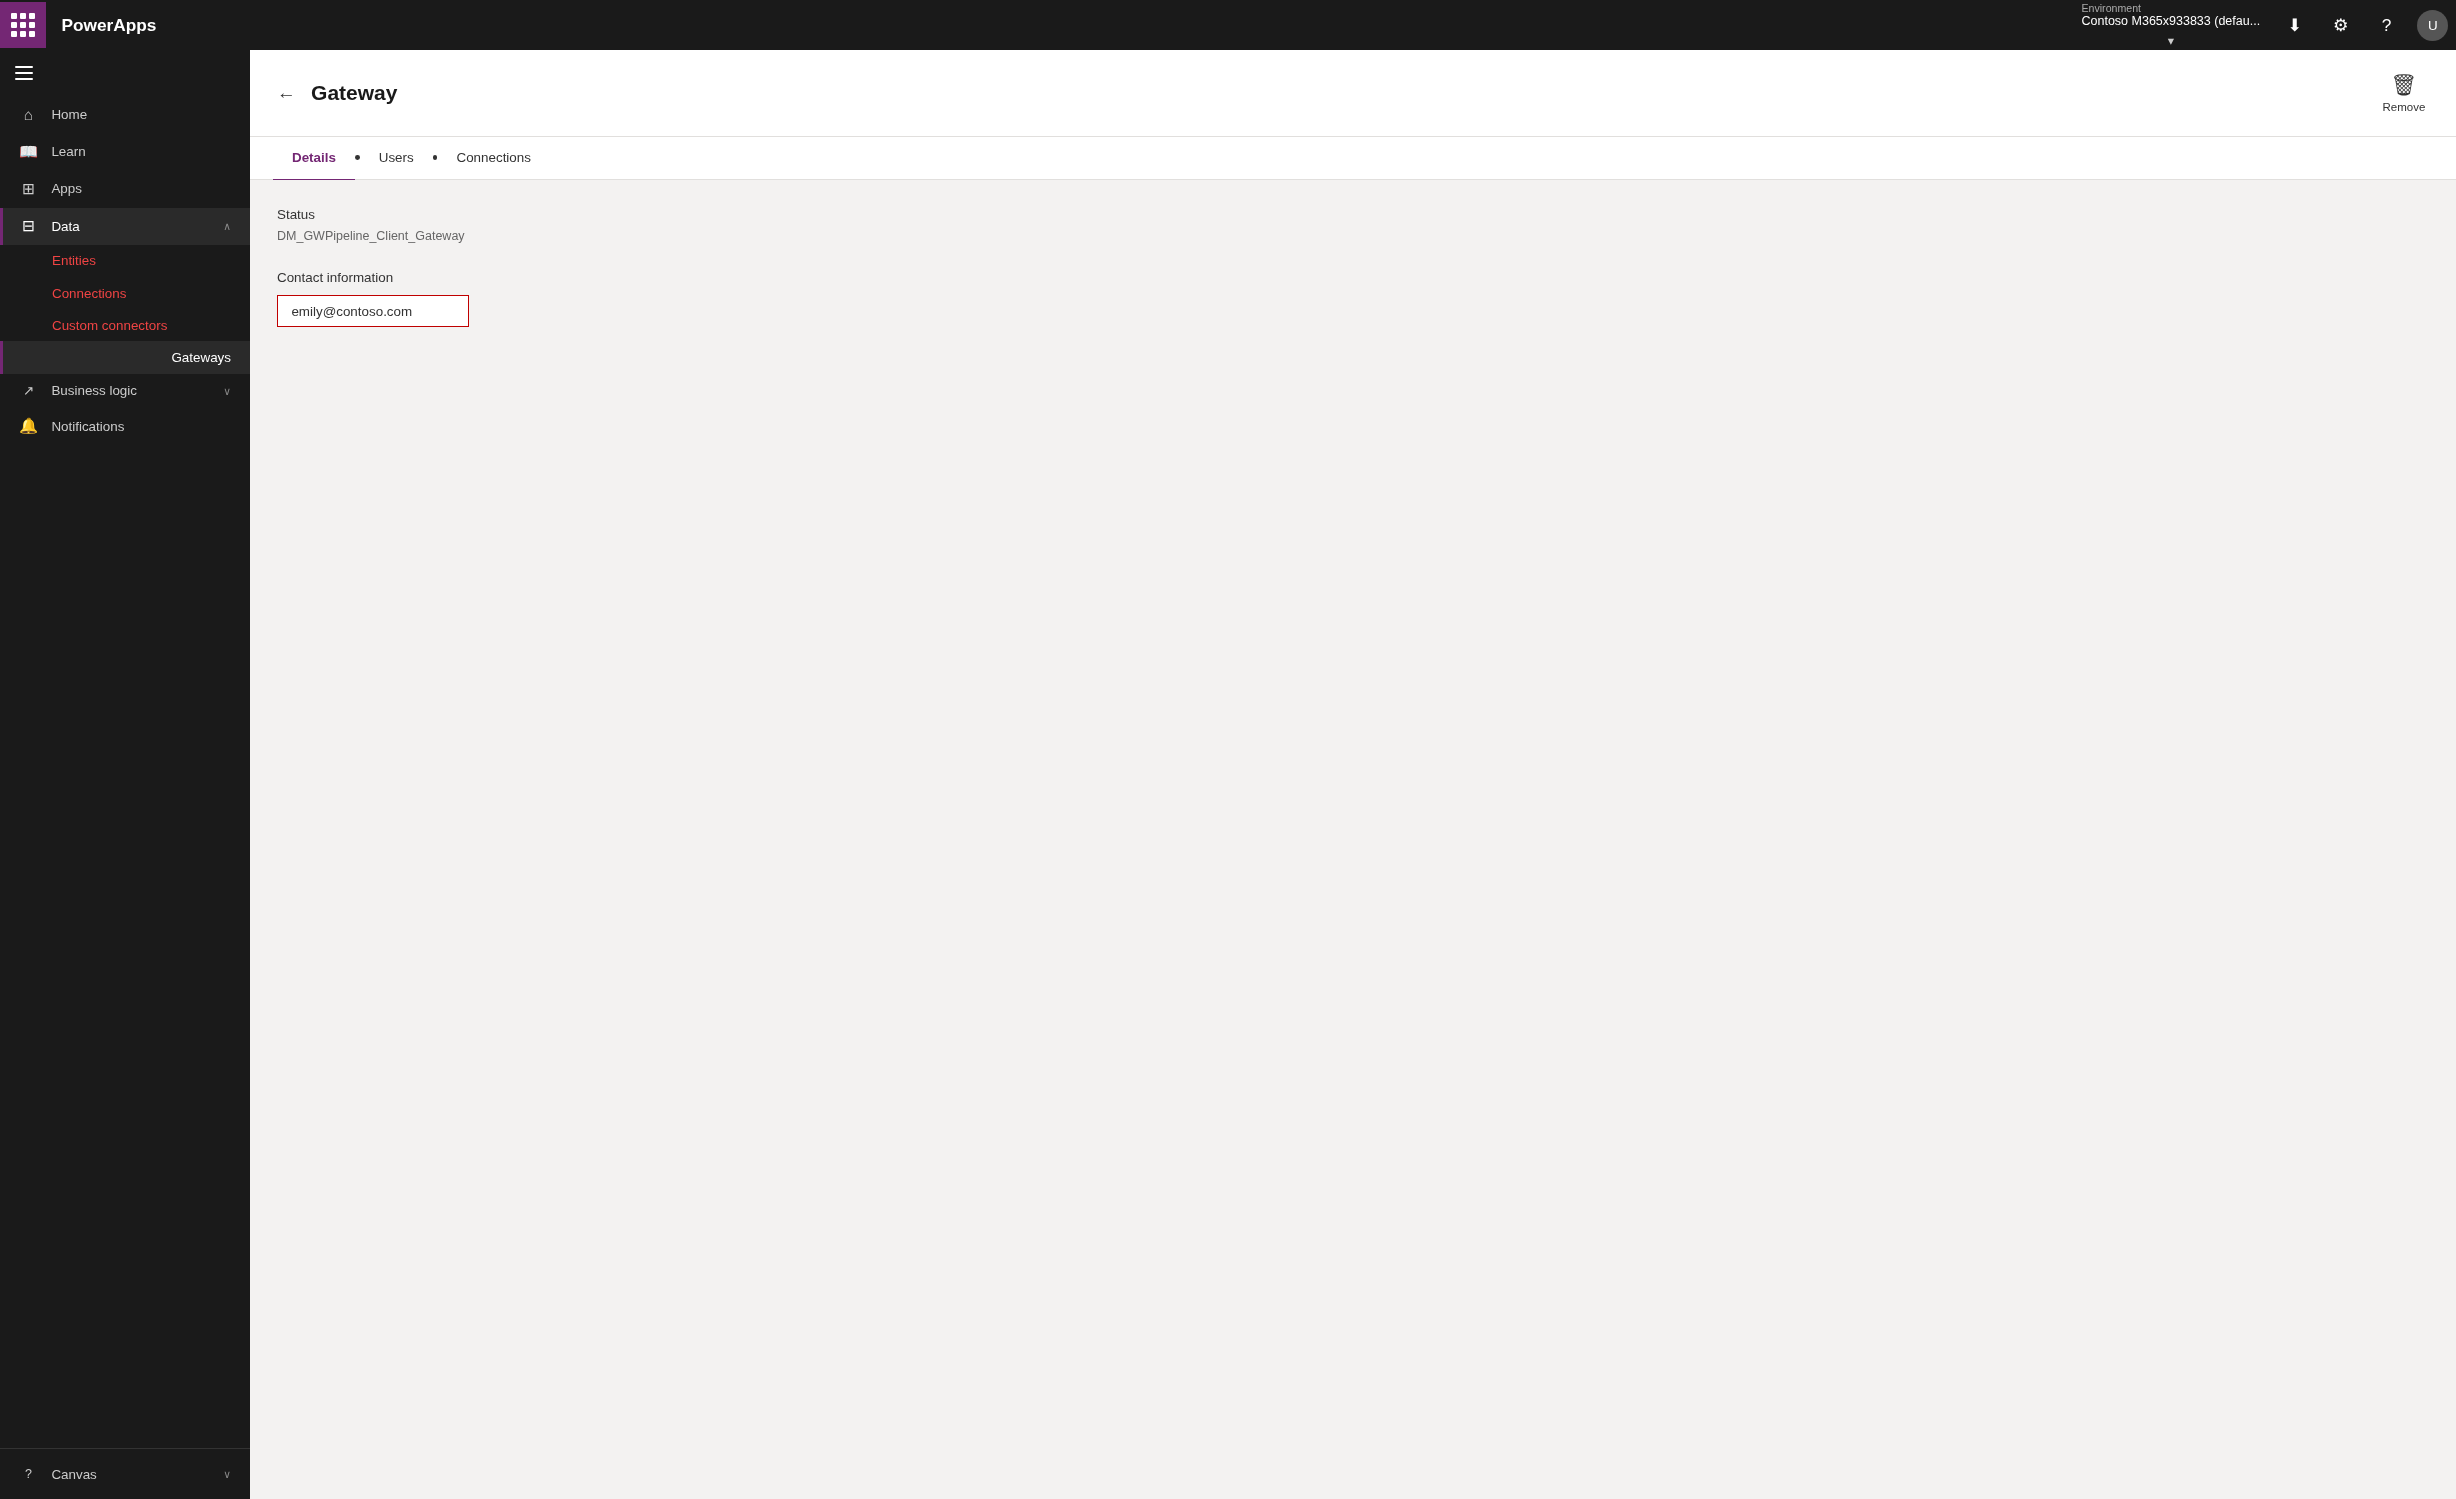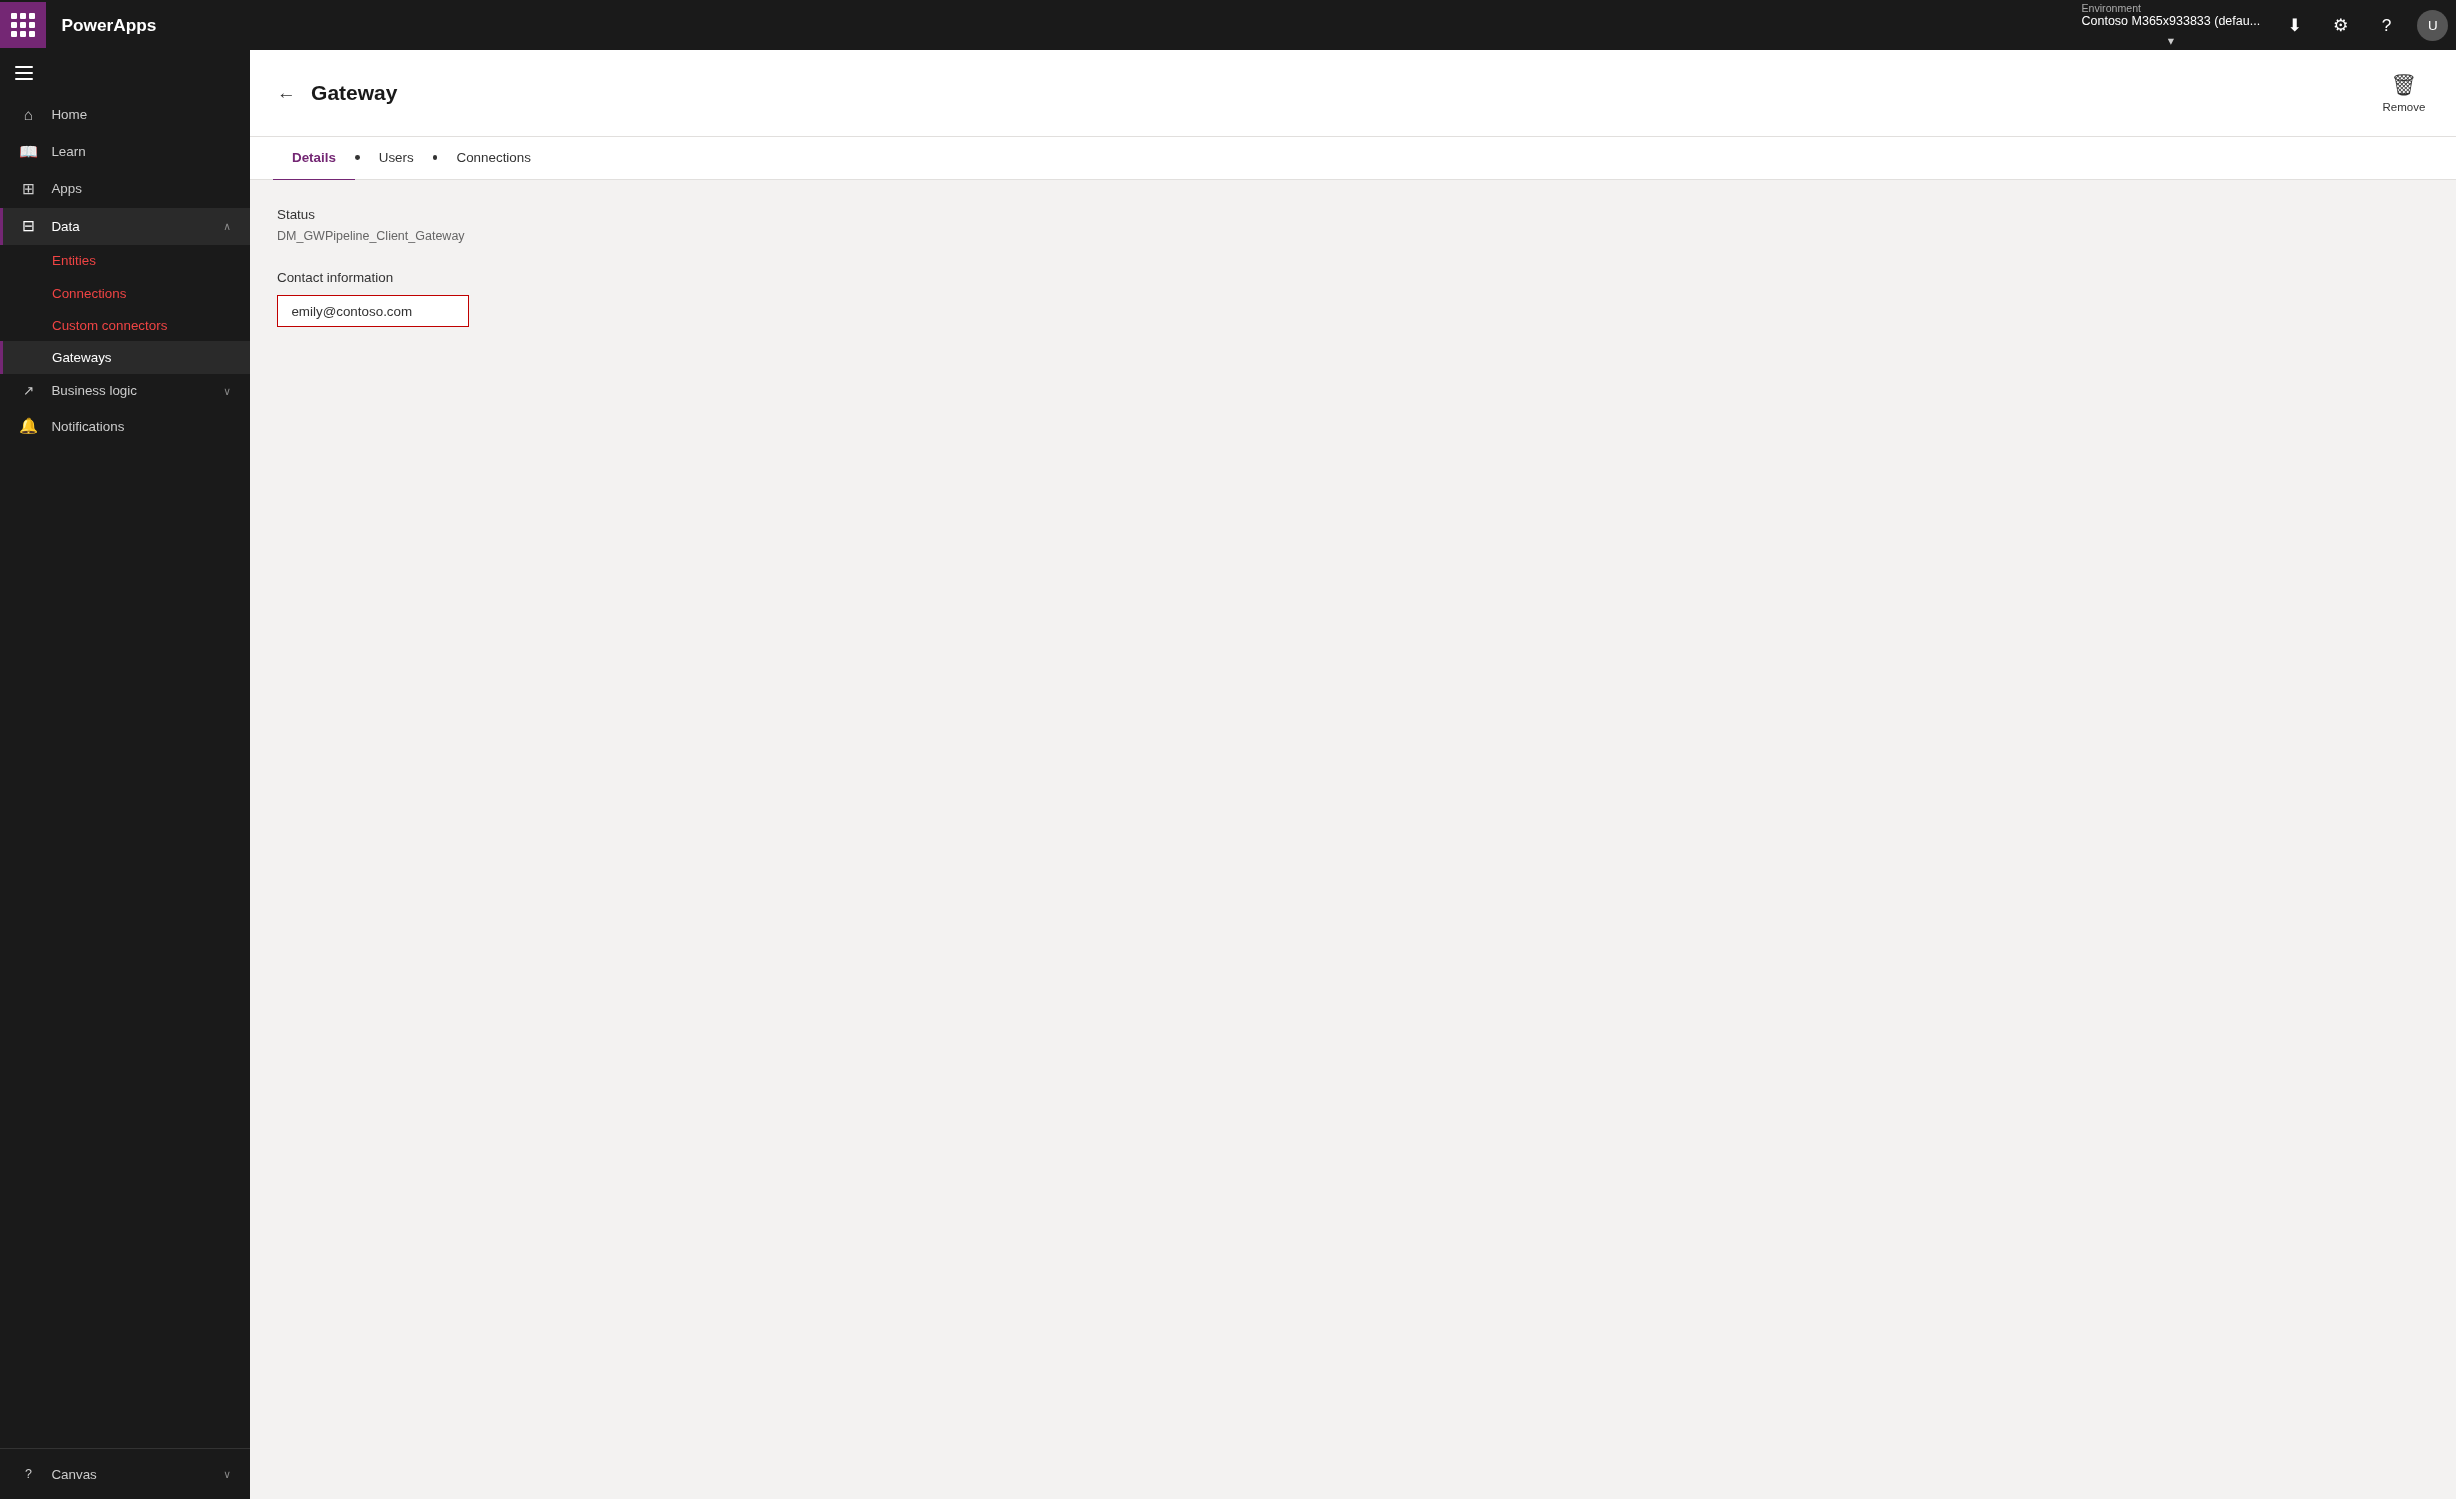--- a/index.html
+++ b/index.html
@@ -61,21 +61,21 @@
       width: 2.9px; background: #742774;
     }
     .sidebar-item-icon { font-size: 15.4px; width: 19px; text-align: center; }
     .sidebar-item-label { flex: 1; }
     .sidebar-item-chevron { font-size: 10.6px; color: #888; }
 
     .sidebar-sub-item {
       display: flex; align-items: center; gap: 13.4px; padding: 8.6px 19px 8.6px 52px;
       cursor: pointer; color: #ef4444; font-size: 13.4px; position: relative;
     }
-    .sidebar-sub-item.active { color: #fff; background: #2a2a2a; }
+    .sidebar-sub-item.active { color: #fff; background: #2a2a2a; justify-content: flex-end; }
     .sidebar-sub-item.active::before {
       content: ''; position: absolute; left: 0; top: 0; bottom: 0;
       width: 2.9px; background: #742774;
     }
 
     .sidebar-bottom {
       margin-top: auto; border-top: 1px solid #333; padding: 7.7px 0;
     }
 
     

